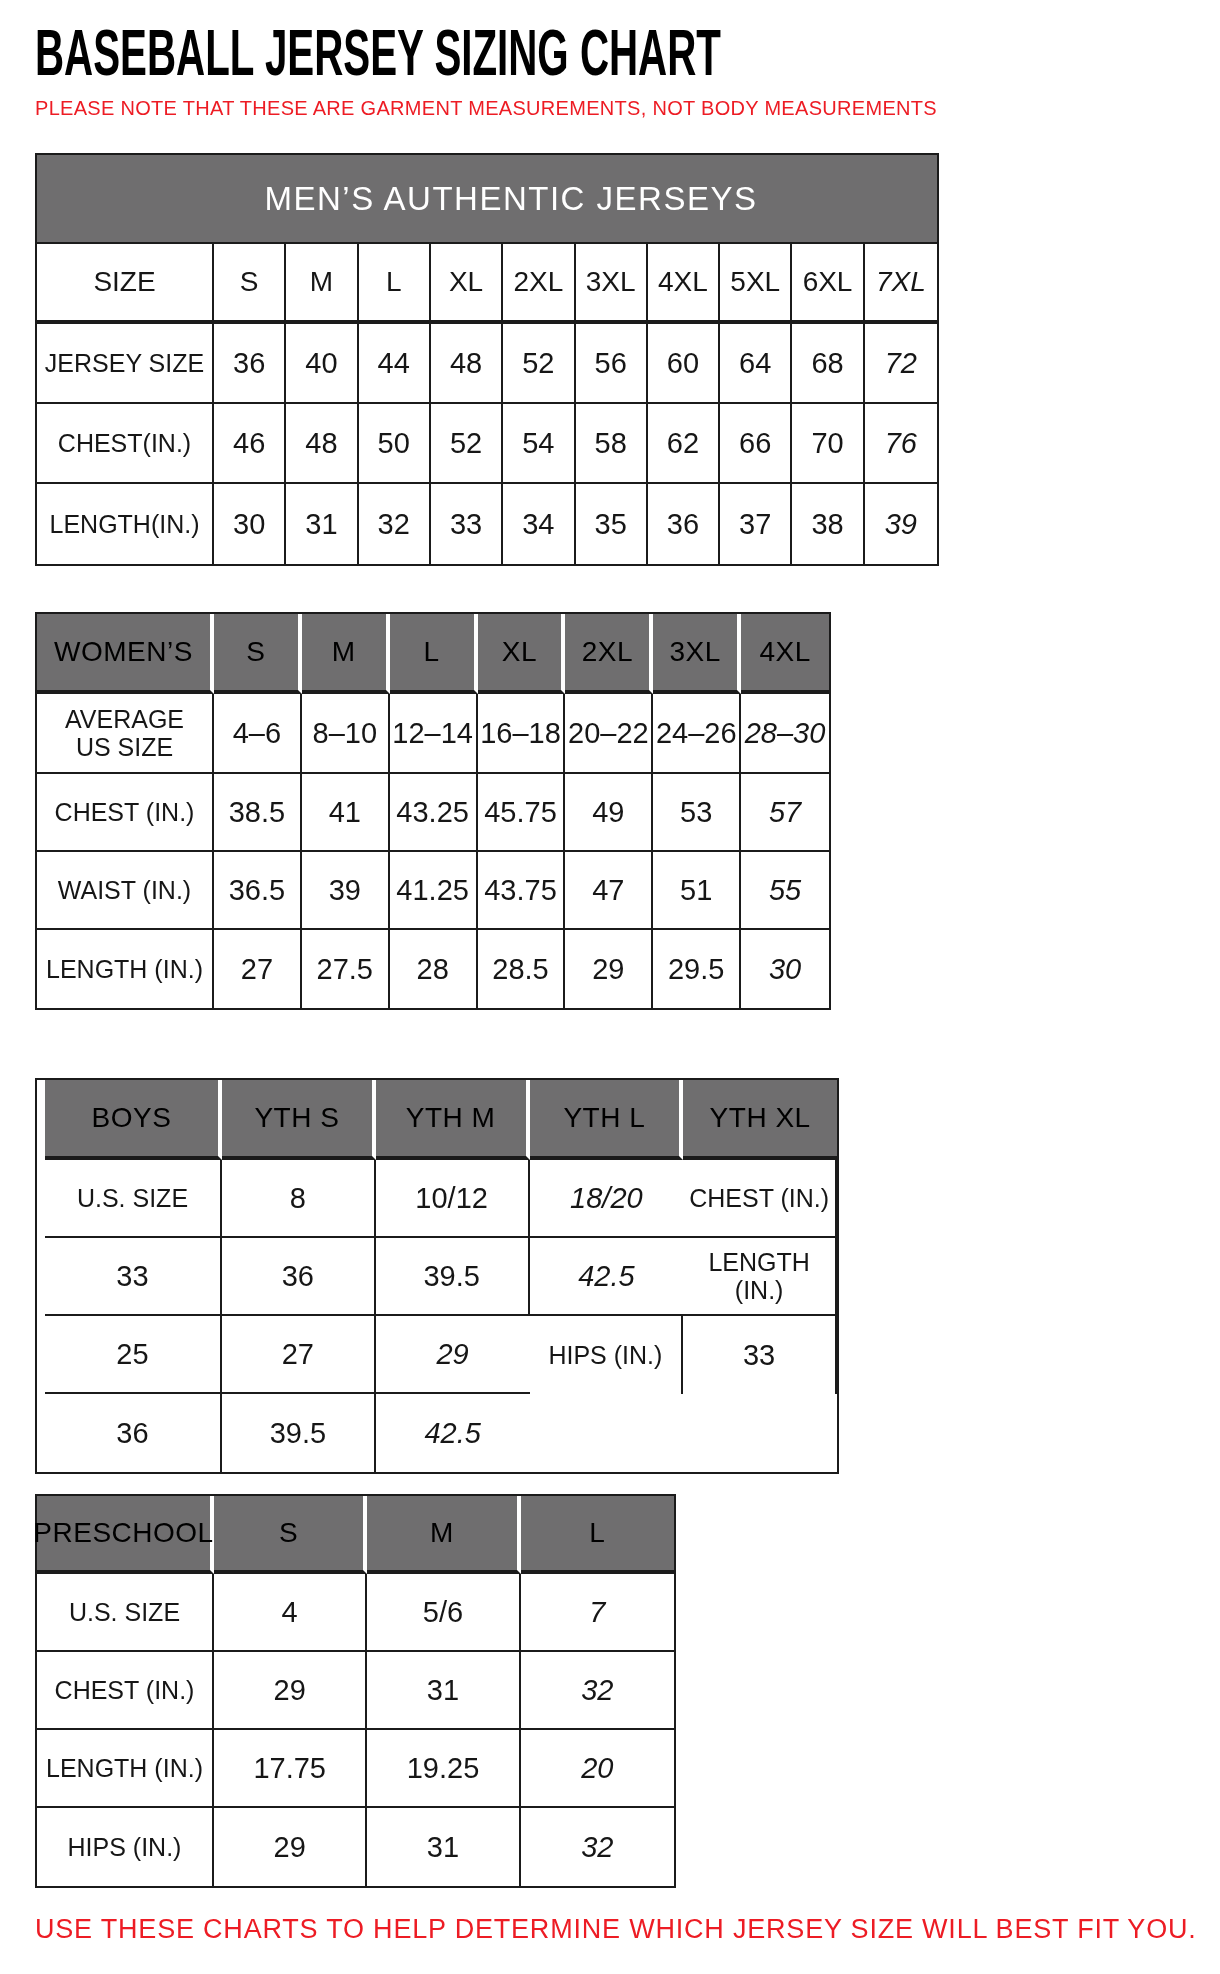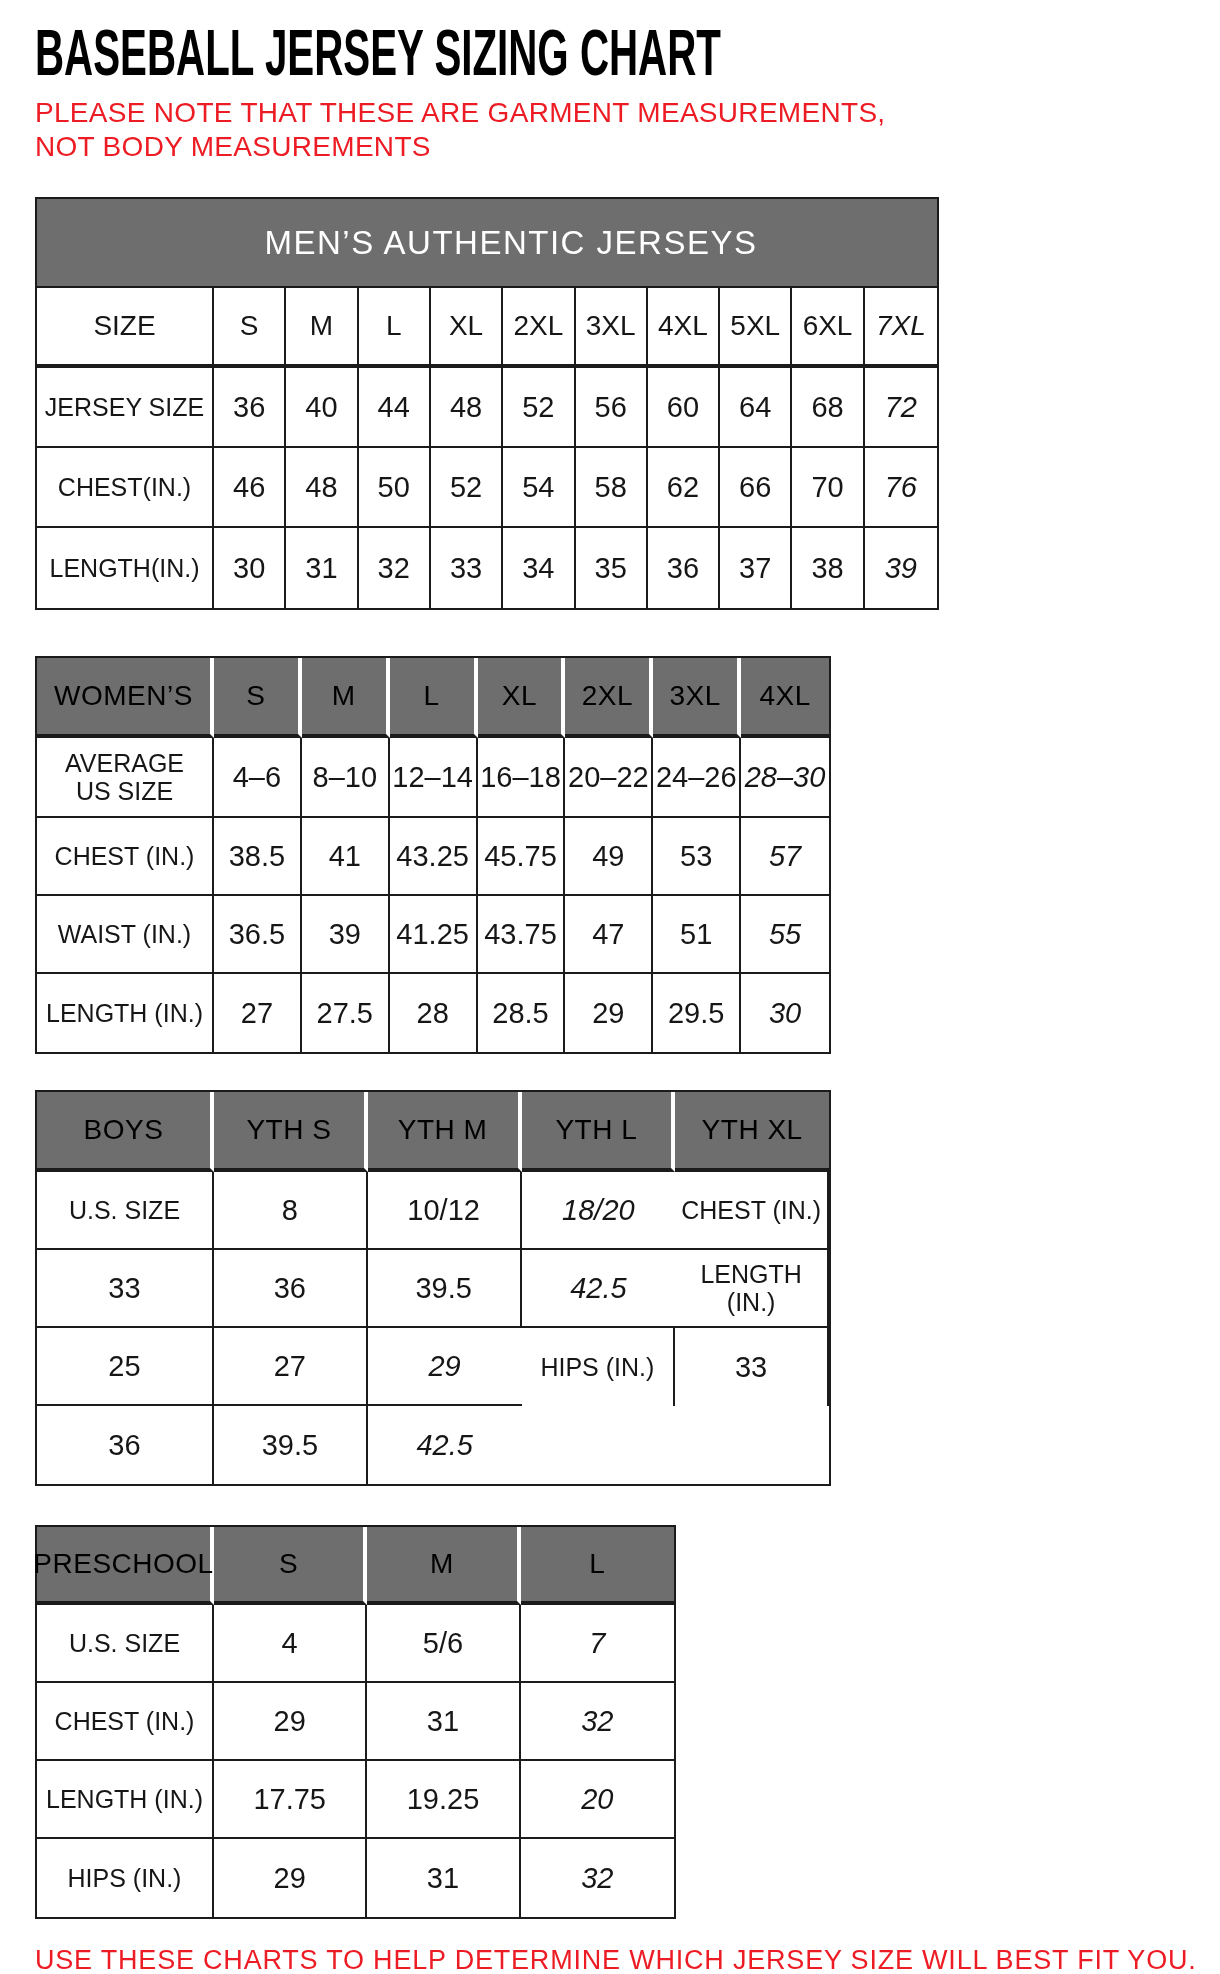--- a/index.html
+++ b/index.html
@@ -25,35 +25,35 @@
     font-weight: bold;
     letter-spacing: 0px;
     white-space: nowrap;
     transform: scaleX(0.62);
     transform-origin: 0 50%;
     color: #000000;
   }
   .note {
     margin-top: 12px;
     max-width: 905px;
-    font-size: 28px;
+    font-size: 20px;
     line-height: 1.22;
     letter-spacing: 0.3px;
     color: var(--red, #ed1c24);
   }
   .size-table {
     display: grid;
     border: 2px solid var(--border, #1b1b1b);
     box-sizing: content-box;
     background: #ffffff;
   }
   .table-mens      { width: 900px; grid-template-columns: 177px repeat(10, 1fr); grid-template-rows: 89px 80px 80px 80px 80px; margin-top: 33px; }
   .table-womens    { width: 792px; grid-template-columns: 177px repeat(7, 1fr);  grid-template-rows: 80px 80px 78px 78px 78px; margin-top: 46px; }
-  .table-boys      { width: 792px; grid-template-columns: 177px repeat(4, 1fr);  grid-template-rows: 80px 78px 78px 78px 78px; margin-top: 36px; }
-  .table-preschool { width: 637px; grid-template-columns: 177px repeat(3, 1fr);  grid-template-rows: 78px 78px 78px 78px 78px; margin-top: 39px; }
+  .table-boys      { width: 792px; grid-template-columns: 177px repeat(4, 1fr);  grid-template-rows: 80px 78px 78px 78px 78px; margin-top: 68px; padding-left: 8px; }
+  .table-preschool { width: 637px; grid-template-columns: 177px repeat(3, 1fr);  grid-template-rows: 78px 78px 78px 78px 78px; margin-top: 20px; }
 
   .cell, .gcell, .banner {
     display: flex;
     align-items: center;
     justify-content: center;
     text-align: center;
     overflow: visible;
   }
   .banner {
     grid-column: 1 / -1;

